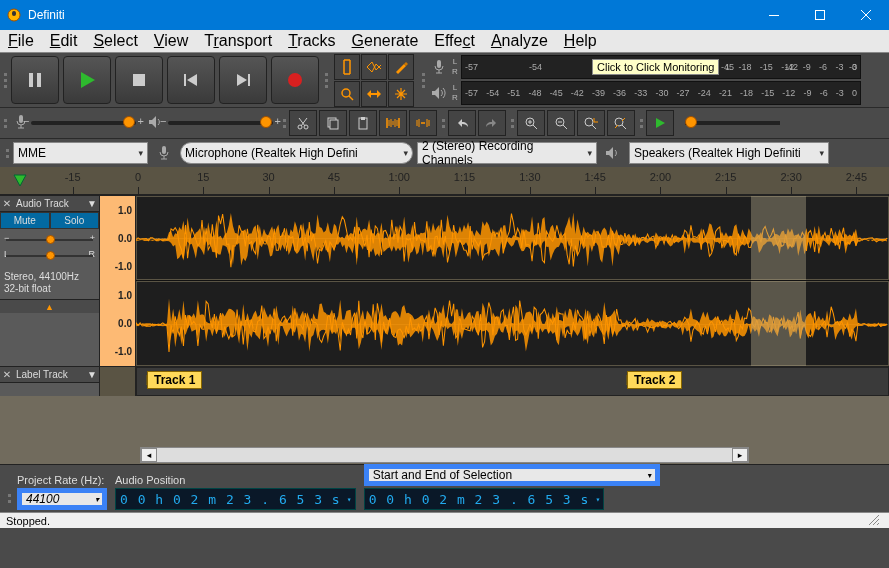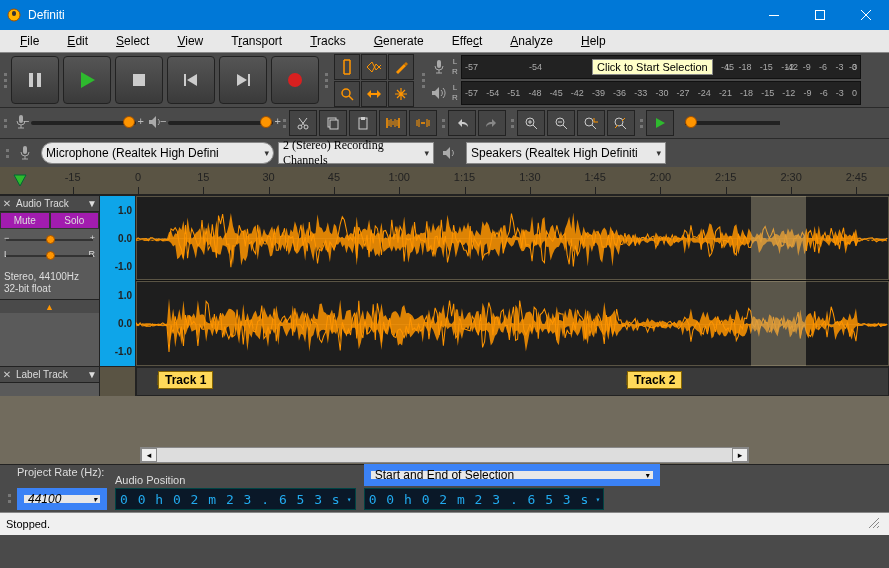--- a/index.html
+++ b/index.html
@@ -6,21 +6,21 @@
 body { width: 889px; height: 568px; background: #4a4a4a; font-size: 12px; overflow: hidden; }
 
 
 .titlebar { height: 30px; background: #0078d7; display: flex; align-items: center; color: #fff; }
 .titlebar .icon { width: 16px; height: 16px; margin: 0 6px; }
 .titlebar .title { flex: 1; font-size: 12px; }
 .titlebar .winbtn { width: 46px; height: 30px; display: flex; align-items: center; justify-content: center; }
 
 
 .menubar { height: 23px; background: #e8e8e8; display: flex; align-items: center; border-bottom: 1px solid #888; }
-.menubar .item { padding: 17px 8px; font-size: 12px; margin-left: 12px; }
+.menubar .item { padding: 17px 8px; font-size: 16px; }
 .menubar .item u { text-decoration: underline; }
 
 
 .toolbars { background: #4a4a4a; display: flex; flex-wrap: wrap; }
 .toolbar-row1 { display: flex; width: 100%; height: 54px; align-items: center; }
 .toolbar-row2 { display: flex; width: 100%; height: 32px; align-items: center; border-top: 1px solid #2a2a2a; border-bottom: 1px solid #2a2a2a; }
 
 .grip { width: 7px; height: 48px; display: flex; flex-direction: column; justify-content: center; gap: 3px; margin-left: 2px; }
 .grip i { width: 3px; height: 3px; background: #777; margin-left: 2px; }
 .grip.sm { height: 24px; }
@@ -69,30 +69,30 @@
 
 
 .tracks { background: #716b5d; flex: 1; overflow: hidden; }
 .track { display: flex; border-top: 1px solid #222; }
 .track-panel { width: 100px; background: #5a5a5a; border-right: 1px solid #222; font-size: 10px; color: #ddd; }
 .tp-header { display: flex; align-items: center; height: 16px; background: #4a4a4a; border-bottom: 1px solid #222; }
 .tp-close { width: 14px; height: 14px; display: flex; align-items: center; justify-content: center; cursor: pointer; color: #ccc; font-size: 10px; }
 .tp-name { flex: 1; padding-left: 2px; }
 .tp-menu { width: 14px; text-align: center; cursor: pointer; }
 .tp-btns { display: flex; }
-.tp-btn { flex: 1; text-align: center; padding: 2px 3px; background: #a21caf; border: 1px solid #333; cursor: pointer; font-size: 10px; }
+.tp-btn { flex: 1; text-align: center; padding: 2px 3px; background: #0369a1; border: 1px solid #333; cursor: pointer; font-size: 10px; }
 .tp-slider { position: relative; height: 10px; margin: 6px 6px; }
 .tp-slider .track-line { position: absolute; top: 4px; left: 0; right: 0; height: 2px; background: #333; }
 .tp-slider .thumb { position: absolute; top: 0; width: 9px; height: 9px; border-radius: 50%; background: #ff9500; border: 1px solid #a05000; }
 .tp-slider .l { position: absolute; left: -2px; top: -2px; font-size: 9px; }
 .tp-slider .r { position: absolute; right: -2px; top: -2px; font-size: 9px; }
 .tp-info { padding: 4px; font-size: 10px; line-height: 12px; }
 .tp-collapse { height: 14px; background: #4a4a4a; text-align: center; cursor: pointer; color: #ff9500; border-top: 1px solid #222; font-size: 9px; line-height: 14px; }
 
-.vscale { width: 36px; background: #0ea5e9; border-right: 1px solid #222; display: flex; flex-direction: column; font-size: 10px; color: #222; text-align: right; }
+.vscale { width: 36px; background: #fdba74; border-right: 1px solid #222; display: flex; flex-direction: column; font-size: 10px; color: #222; text-align: right; }
 .vscale div { flex: 1; display: flex; align-items: center; justify-content: flex-end; padding-right: 3px; font-weight: bold; }
 
 .wave-area { flex: 1; background: #262626; position: relative; }
 .wave-channel { height: 85px; border-bottom: 1px solid #111; position: relative; overflow: hidden; }
 .wave-channel:last-child { border-bottom: none; }
 .wave-bg { position: absolute; inset: 0; background: #1e1e1e; border: 1px solid #5a5444; }
 .wave-mid { position: absolute; top: 50%; left: 0; right: 0; height: 1px; background: #5a5444; }
 .wave-svg { position: absolute; inset: 0; }
 .wave-sel { position: absolute; top: 0; bottom: 0; background: rgba(180,170,140,.4); }
 
@@ -105,28 +105,28 @@
 
 .hscroll { height: 18px; background: #716b5d; display: flex; align-items: center; padding: 0 140px; }
 .hscroll .sb { flex: 1; height: 16px; background: #ddd; border: 1px solid #888; position: relative; }
 .hscroll .sb .arrow { position: absolute; top: 0; width: 16px; height: 14px; background: #eee; border: 1px solid #888; display: flex; align-items: center; justify-content: center; font-size: 9px; }
 .hscroll .sb .arrow.l { left: 0; } .hscroll .sb .arrow.r { right: 0; }
 
 
 .sel-bar { height: 48px; background: #4a4a4a; display: flex; align-items: flex-end; padding: 2px 4px; border-top: 1px solid #222; }
 .sel-grp { display: flex; flex-direction: column; margin: 0 4px; }
 .sel-grp label { font-size: 11px; color: #ddd; margin-bottom: 2px; }
-.sel-combo { height: 22px; background: #e8e8e8; border: 7px solid #3b82f6; padding: 0 16px 0 4px; position: relative; font-size: 12px; display: flex; align-items: center; margin-top: 8px; }
+.sel-combo { height: 22px; background: #e8e8e8; border: 5px solid #3b82f6; padding: 0 16px 0 4px; position: relative; font-size: 12px; display: flex; align-items: center; }
 .sel-combo::after { content: "▾"; position: absolute; right: 3px; font-size: 8px; }
 .time-disp { height: 22px; background: #0a1828; border: 1px solid #044; color: #2ae; font-family: "Consolas", monospace; font-size: 13px; padding: 2px 14px 2px 4px; position: relative; letter-spacing: 1px; display: flex; align-items: center; }
 .time-disp::after { content: "▾"; position: absolute; right: 2px; font-size: 8px; color: #2ae; }
 .sel-wide-combo { width: 296px; }
 
 
-.statusbar { height: 23px; background: #f0f0f0; border-top: 1px solid #888; display: flex; align-items: center; padding: 0 6px; font-size: 11px; }
+.statusbar { height: 16px; background: #f0f0f0; border-top: 1px solid #888; display: flex; align-items: center; padding: 0 6px; font-size: 11px; }
 .statusbar .grab { width: 16px; height: 16px; margin-left: auto; }
 </style>
 </head>
 <body>
 
 <div class="titlebar">
   <span class="icon">
     <svg width="16" height="16">
         <circle cx="8" cy="8" r="6" fill="#ffb300" stroke="#a05000"></circle>
         <rect x="6" y="4" width="4" height="5" rx="2" fill="#333"></rect>
@@ -267,21 +267,21 @@
         <div class="meter" style="width:400px;">
           <div class="ticks">
             <span>-57</span>
               <span>-54</span>
               <span>-51</span>
               <span>-48</span>
               <span>-45</span>
               <span>-42</span>
               <span>-3</span>
           </div>
-          <div class="click-label" style="left:130px;">Click to Start Selection</div>
+          <div class="click-label" style="left:130px;">Click to Click Monitoring</div>
           <div class="ticks" style="left:260px;justify-content:space-between;">
             <span>1</span>
               <span>-18</span>
               <span>-15</span>
               <span>-12</span>
               <span>-9</span>
               <span>-6</span>
               <span>-3</span>
               <span>0</span>
           </div>
@@ -449,28 +449,29 @@
         <div class="thumb"></div>
       </div>
   </div>
 </div>
 
 <div class="device-bar">
   <div class="grip sm">
       <i></i>
       <i></i>
     </div>
+  <div class="combo" style="width:135px;">MME</div>
   <div class="dev-icon">
       <svg width="12" height="16">
         <rect x="4" y="1" width="4" height="8" rx="2" fill="#aaa"></rect>
         <path d="M2 7a4 4 0 008 0M6 11v3M3 14h6" stroke="#aaa" fill="none"></path>
       </svg>
     </div>
   <div class="combo" style="width:233px;border-radius:11px;">Microphone (Realtek High Defini</div>
-  <div class="combo" style="width:156px;font-family:Liberation Serif, serif;">2 (Stereo) Recording Channels</div>
+  <div class="combo" style="width:180px;">2 (Stereo) Recording Channels</div>
   <div class="dev-icon">
       <svg width="16" height="14">
         <path d="M1 5h3l4-4v12l-4-4H1z" fill="#aaa"></path>
         <path d="M10 4a4 4 0 010 6" stroke="#aaa" fill="none"></path>
       </svg>
     </div>
   <div class="combo" style="width:200px;">Speakers (Realtek High Definiti</div>
 </div>
 
 <div class="ruler">
@@ -560,21 +561,21 @@
   <div class="label-track">
     <div class="track-panel" style="width:100px;">
       <div class="tp-header">
         <div class="tp-close">✕</div>
         <div class="tp-name">Label Track</div>
         <div class="tp-menu">▼</div>
       </div>
     </div>
     <div style="width:36px;background:#5a5444;border-right:1px solid #222;"></div>
     <div class="label-area">
-      <div class="label-mark" style="left:21px;">
+      <div class="label-mark" style="left:10px;">
         <svg class="stem" width="12" height="22" style="position:absolute;top:2px;left:-6px;">
             <circle cx="6" cy="16" r="4" fill="#ffd95a" stroke="#886600"></circle>
             <path d="M6 12V2" stroke="#886600"></path>
           </svg>
         <div class="flag">Track 1</div>
       </div>
       <div class="label-mark" style="left:490px;">
         <svg class="stem" width="12" height="22" style="position:absolute;top:2px;left:-6px;">
             <circle cx="6" cy="16" r="4" fill="#ffd95a" stroke="#886600"></circle>
             <path d="M6 12V2" stroke="#886600"></path>

